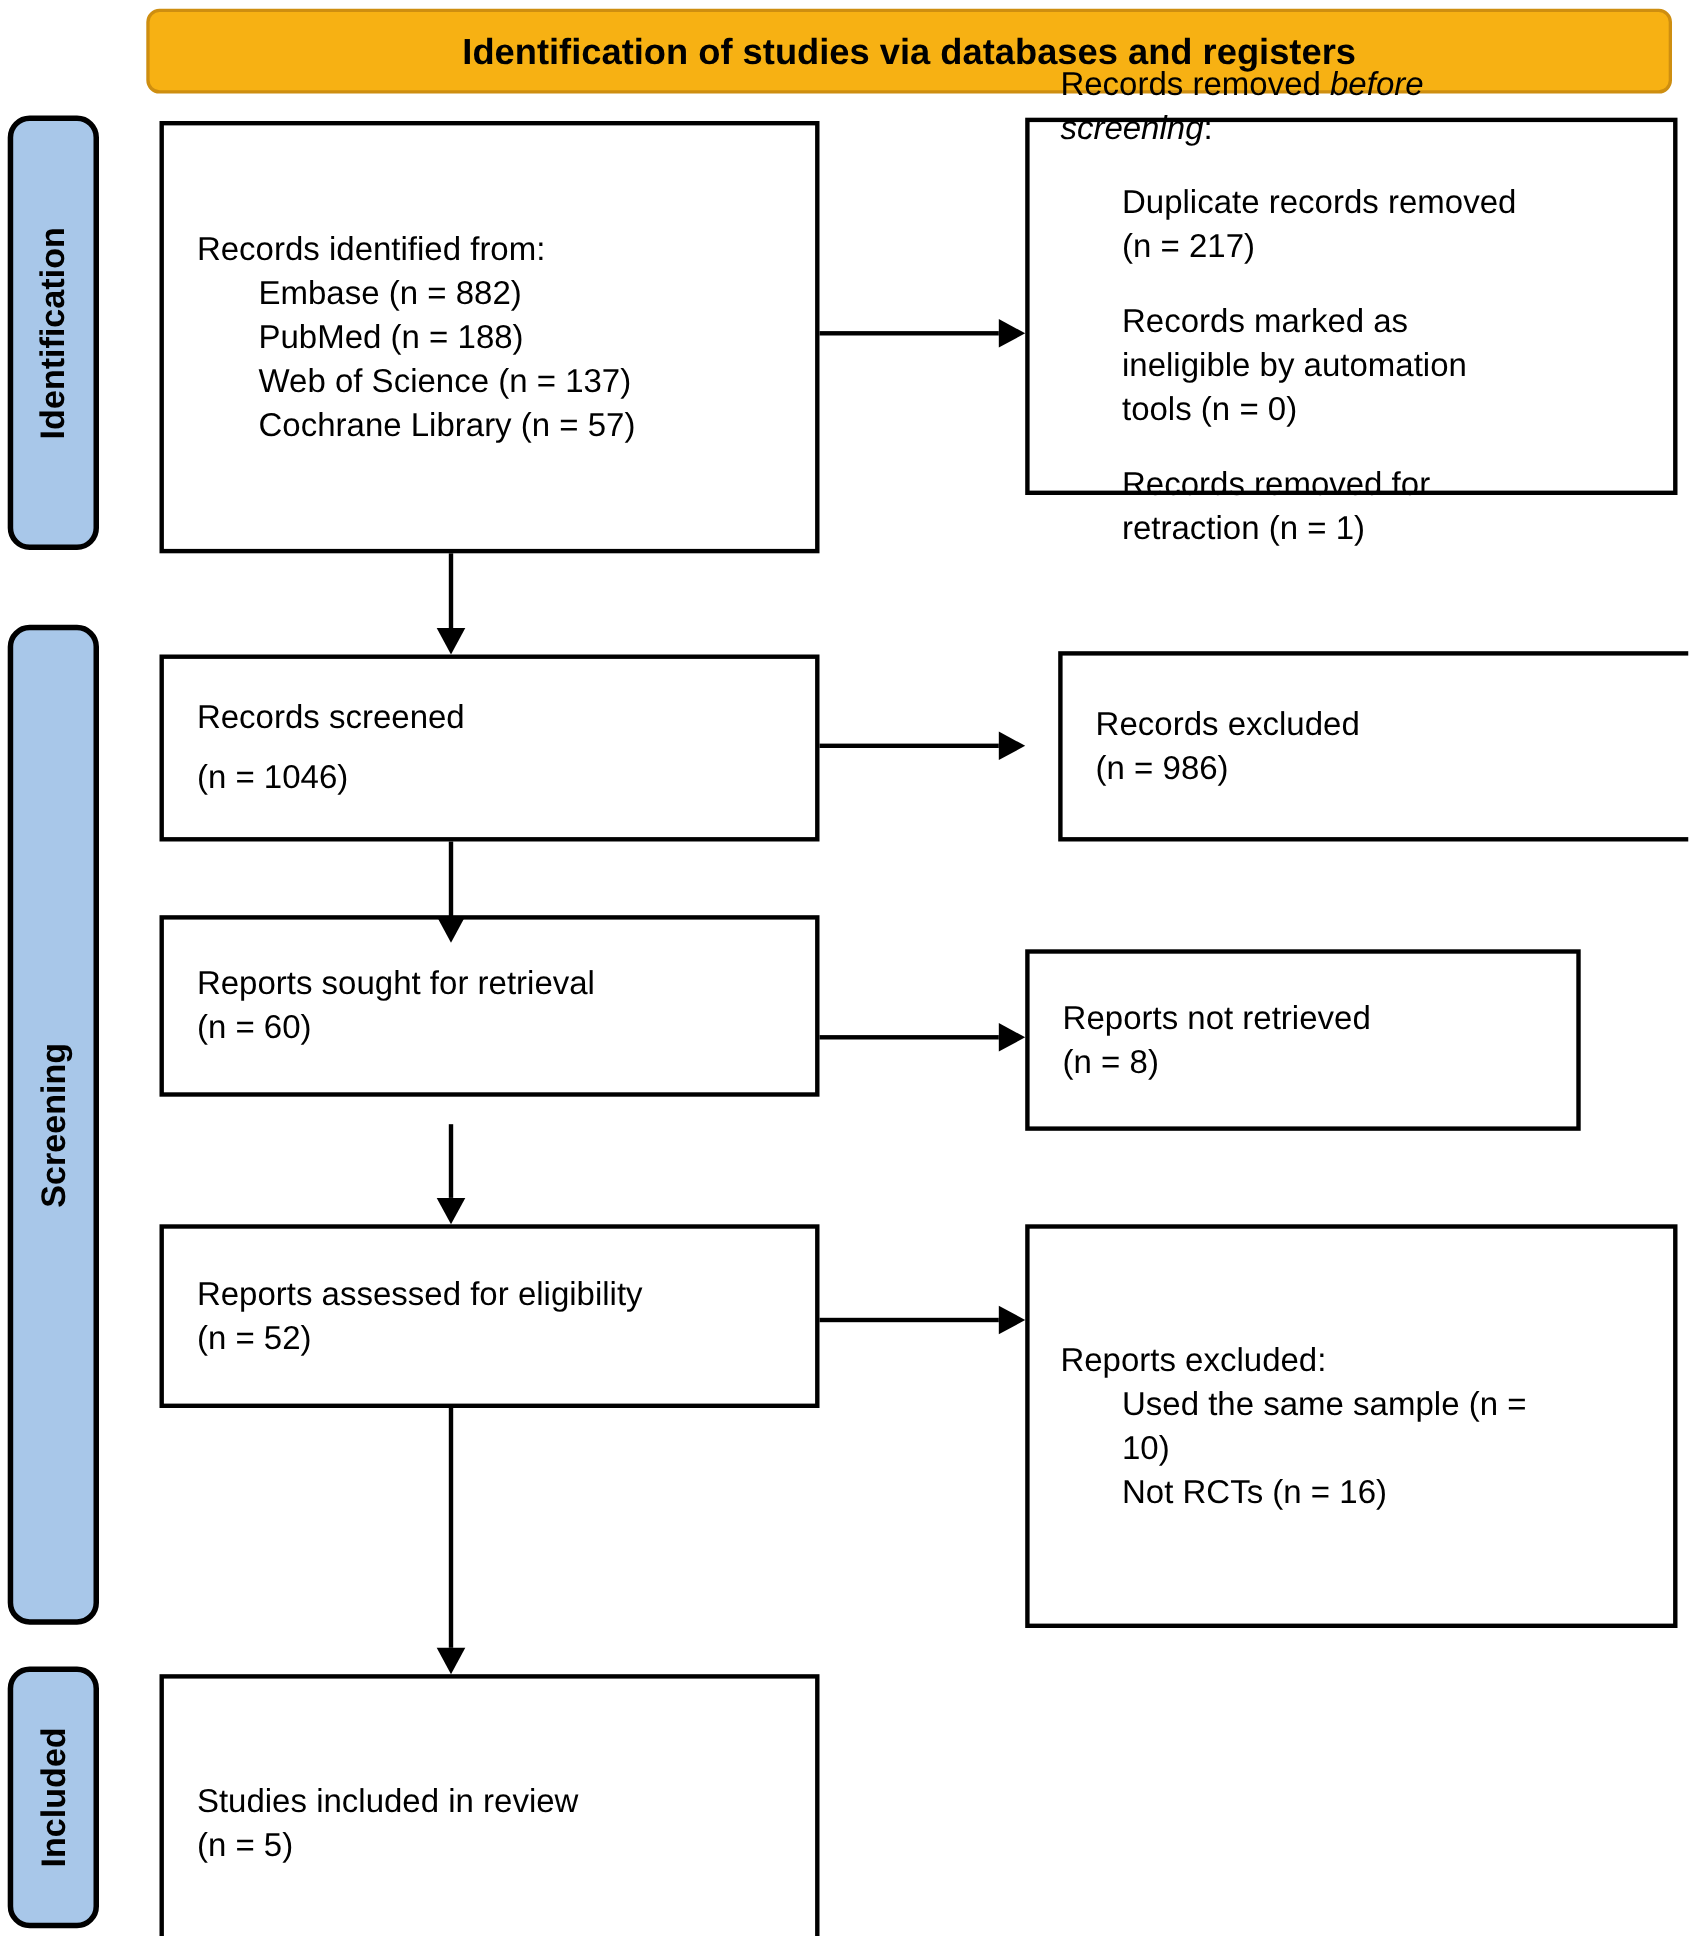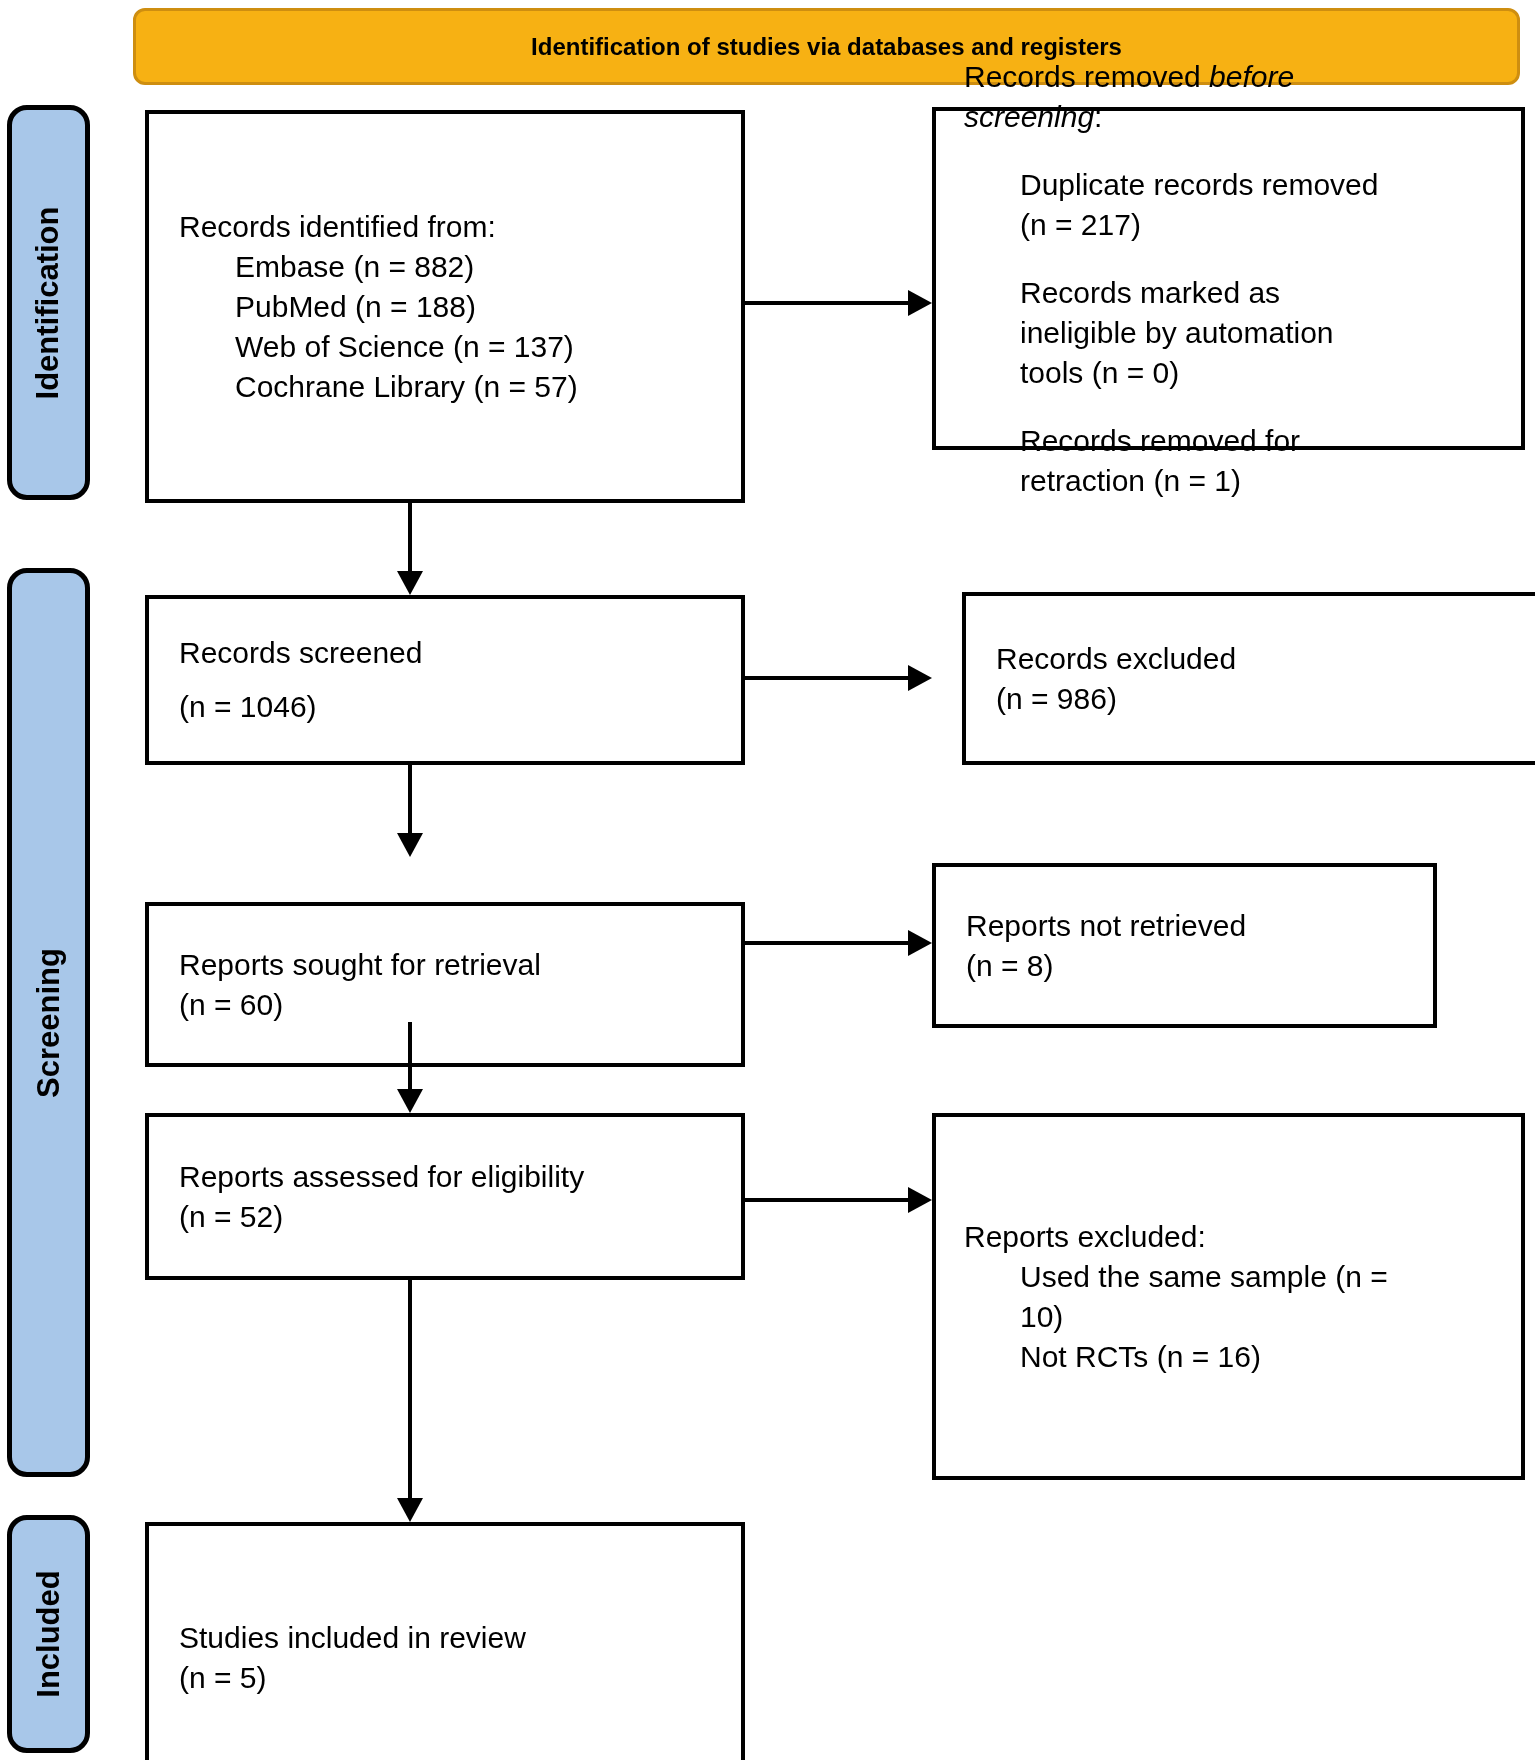--- a/index.html
+++ b/index.html
@@ -16,21 +16,21 @@
   
   .title-bar {
     position: absolute;
     left: 133px; top: 8px;
     width: 1387px; height: 77px;
     background: var(--header_bg, #F7B113);
     border: 3px solid var(--header_border, #CE8E10);
     border-radius: 12px;
     box-sizing: border-box;
     display: flex; align-items: center; justify-content: center;
-    font-size: 24px; font-weight: bold;
+    font-size: 33px; font-weight: bold;
   }
 
   
   .stage {
     position: absolute;
     left: 7px; width: 83px;
     background: var(--stage_bg, #A8C7E9);
     border: 5px solid #000;
     border-radius: 20px;
     box-sizing: border-box;
@@ -56,21 +56,21 @@
     display: flex; flex-direction: column; justify-content: center;
     padding: 8px 30px;
   }
   .sub { margin-left: 56px; }
   .line { display: block; }
 
   .box-records-identified   { left: 145px; top: 110px;  width: 600px; height: 393px; }
   .box-records-removed      { left: 932px; top: 107px;  width: 593px; height: 343px; padding-right: 118px; padding-left: 28px; gap: 28px; }
   .box-records-screened     { left: 145px; top: 595px;  width: 600px; height: 170px; gap: 14px; }
   .box-records-excluded     { left: 932px; top: 592px;  width: 593px; height: 173px; margin-left: 30px; }
-  .box-reports-sought       { left: 145px; top: 902px;  width: 600px; height: 165px; }
+  .box-reports-sought       { left: 145px; top: 832px;  width: 600px; height: 165px; }
   .box-reports-not-retrieved{ left: 932px; top: 863px;  width: 505px; height: 165px; }
   .box-reports-assessed     { left: 145px; top: 1113px; width: 600px; height: 167px; }
   .box-reports-excluded     { left: 932px; top: 1113px; width: 593px; height: 367px; padding-right: 118px; padding-left: 28px; }
   .box-studies-included     { left: 145px; top: 1522px; width: 600px; height: 272px; }
 
   
   .vline { position: absolute; width: 4px; background: #000; }
   .vhead {
     position: absolute; width: 0; height: 0;
     border-left: 13px solid transparent;

